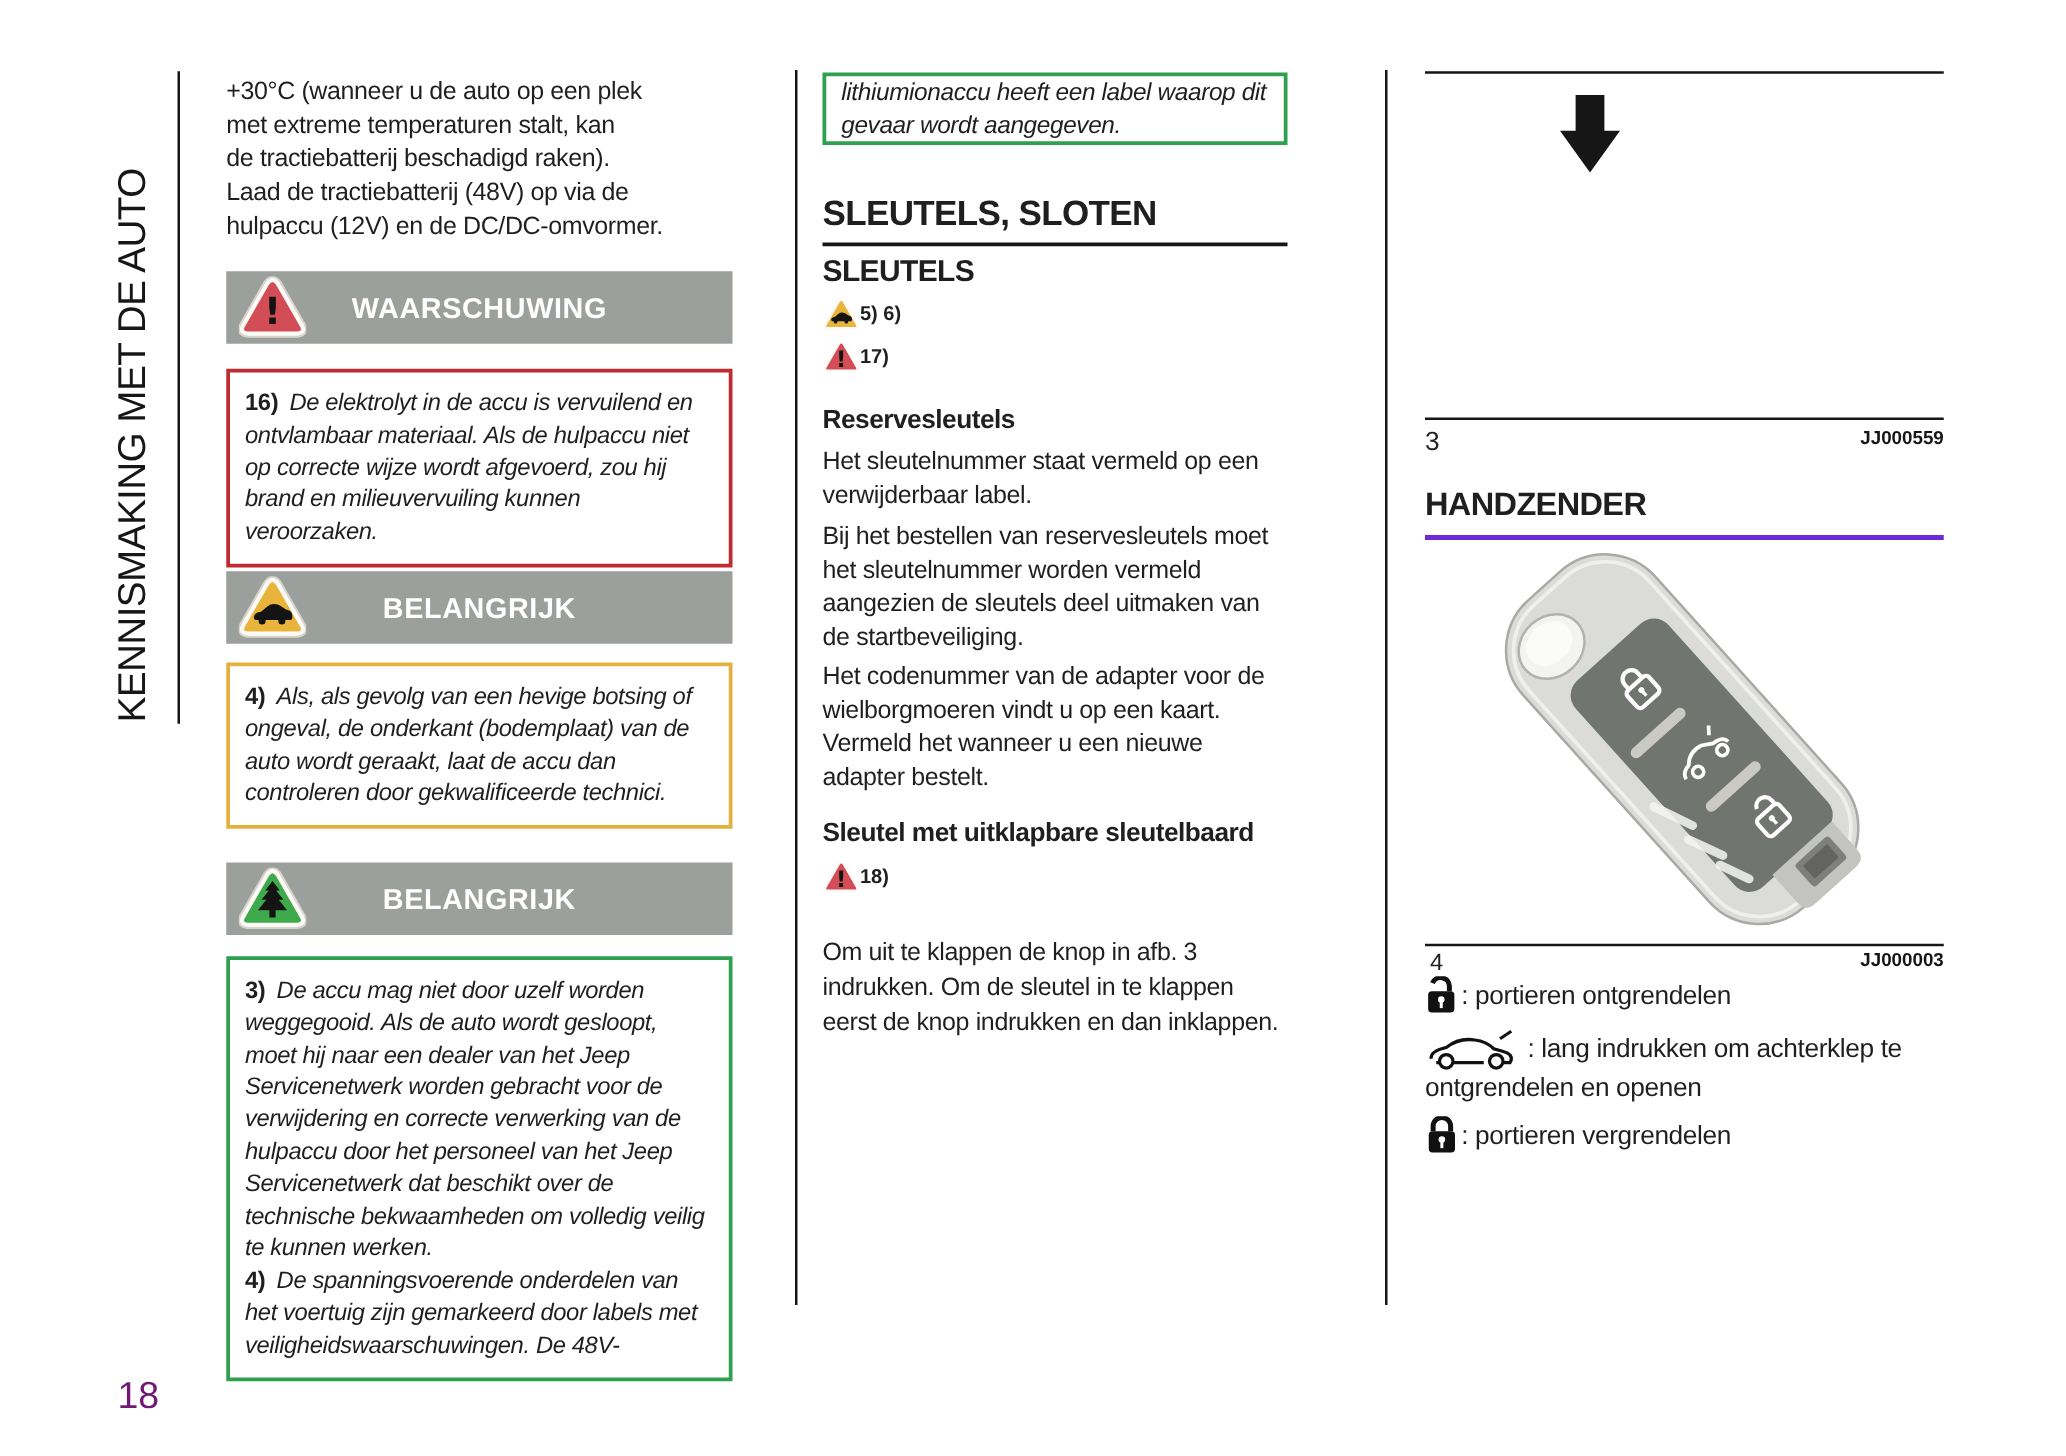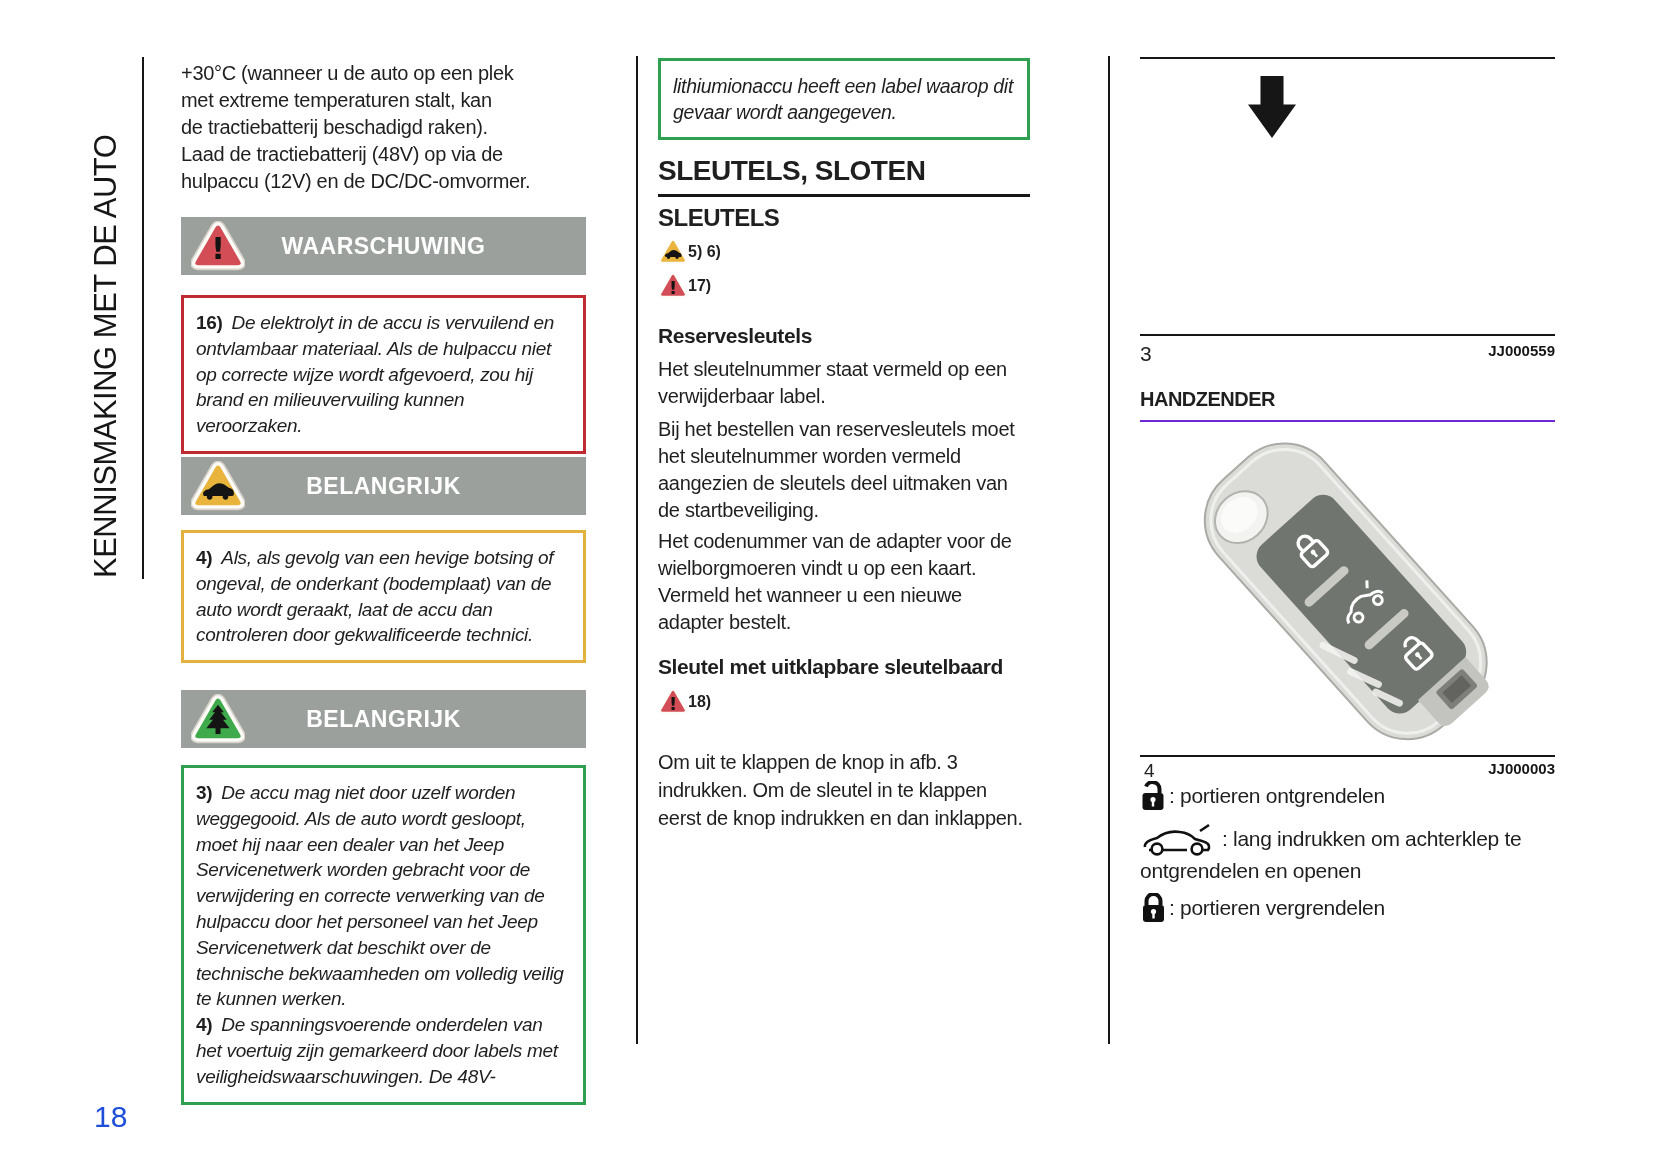--- a/index.html
+++ b/index.html
@@ -30,50 +30,50 @@
 
   
   .note-box{position:absolute;left:181px;width:405px;box-sizing:border-box;
     padding:12px 12px;font-size:19px;line-height:25.8px;letter-spacing:-0.3px;}
   .note-box p{margin:0;font-style:italic;}
   .note-box b{font-style:normal;margin-right:9px;}
   #warning-box{border:3px solid var(--c-warning-border,#bf2b31);}
   #caution-box{border:3px solid var(--c-caution-border,#e3b23e);}
   #recycle-box{border:3px solid var(--c-recycle-border,#2fa04f);}
   #continued-box{position:absolute;left:658px;top:58px;width:372px;box-sizing:border-box;
-    border:3px solid var(--c-recycle-border,#2fa04f);padding:12px 12px;
+    border:3px solid var(--c-recycle-border,#2fa04f);padding:0 12px;
     font-size:19.5px;line-height:26px;font-style:italic;letter-spacing:-0.3px;}
 
   
   .section-title{position:absolute;left:658px;top:155px;width:372px;font-size:28px;font-weight:bold;
     letter-spacing:-0.5px;border-bottom:3px solid #161616;padding-bottom:7px;}
   .subsection-title{position:absolute;left:658px;top:204px;font-size:24px;font-weight:bold;letter-spacing:-0.5px;}
   .ref-row{position:absolute;left:658px;display:flex;align-items:center;
     font-size:16px;font-weight:bold;}
   .para-heading{font-size:21px;font-weight:bold;letter-spacing:-0.4px;}
 
   
   .fig-rule{position:absolute;left:1140px;width:415px;height:2px;background:#161616;}
   .fig-caption{position:absolute;left:1140px;width:415px;display:flex;justify-content:space-between;align-items:flex-start;}
   .fig-num{font-size:21px;color:#222;}
   .fig-code{font-size:15px;font-weight:bold;color:#161616;}
-  .right-title{position:absolute;left:1140px;top:388px;width:415px;font-size:20px;font-weight:bold;
-    letter-spacing:-0.5px;border-bottom:2px solid #6d28d9;padding-bottom:9px;}
+  .right-title{position:absolute;left:1140px;top:388px;width:415px;font-size:26px;font-weight:bold;
+    letter-spacing:-0.5px;border-bottom:4px solid #6d28d9;padding-bottom:9px;}
   #down-arrow{position:absolute;left:1248px;top:76px;width:48px;height:62px;background:#161616;
     clip-path:polygon(26% 0,74% 0,74% 46%,100% 46%,50% 100%,0 46%,26% 46%);}
   #fob-figure{position:absolute;left:1175px;top:435px;width:340px;height:315px;}
 
   
   .legend{position:absolute;left:1140px;top:781px;width:415px;font-size:21px;line-height:27px;letter-spacing:-0.3px;}
   .legend-row{margin-bottom:9px;}
   .legend-row svg{vertical-align:middle;margin-right:2px;}
   .lock-glyph{width:27px;height:33px;}
   .car-glyph{width:80px;height:34px;}
 
-  .page-number{position:absolute;left:94px;top:1100px;font-size:30px;color:#1d4ed8;}
+  .page-number{position:absolute;left:94px;top:1100px;font-size:30px;color:#701a75;}
 </style>
 </head>
 <body>
 
 <div id="page">
 
   <div class="sidebar-title">KENNISMAKING MET DE AUTO</div>
   <div class="sidebar-rule"></div>
 
   <div class="divider" id="divider-1"></div>

